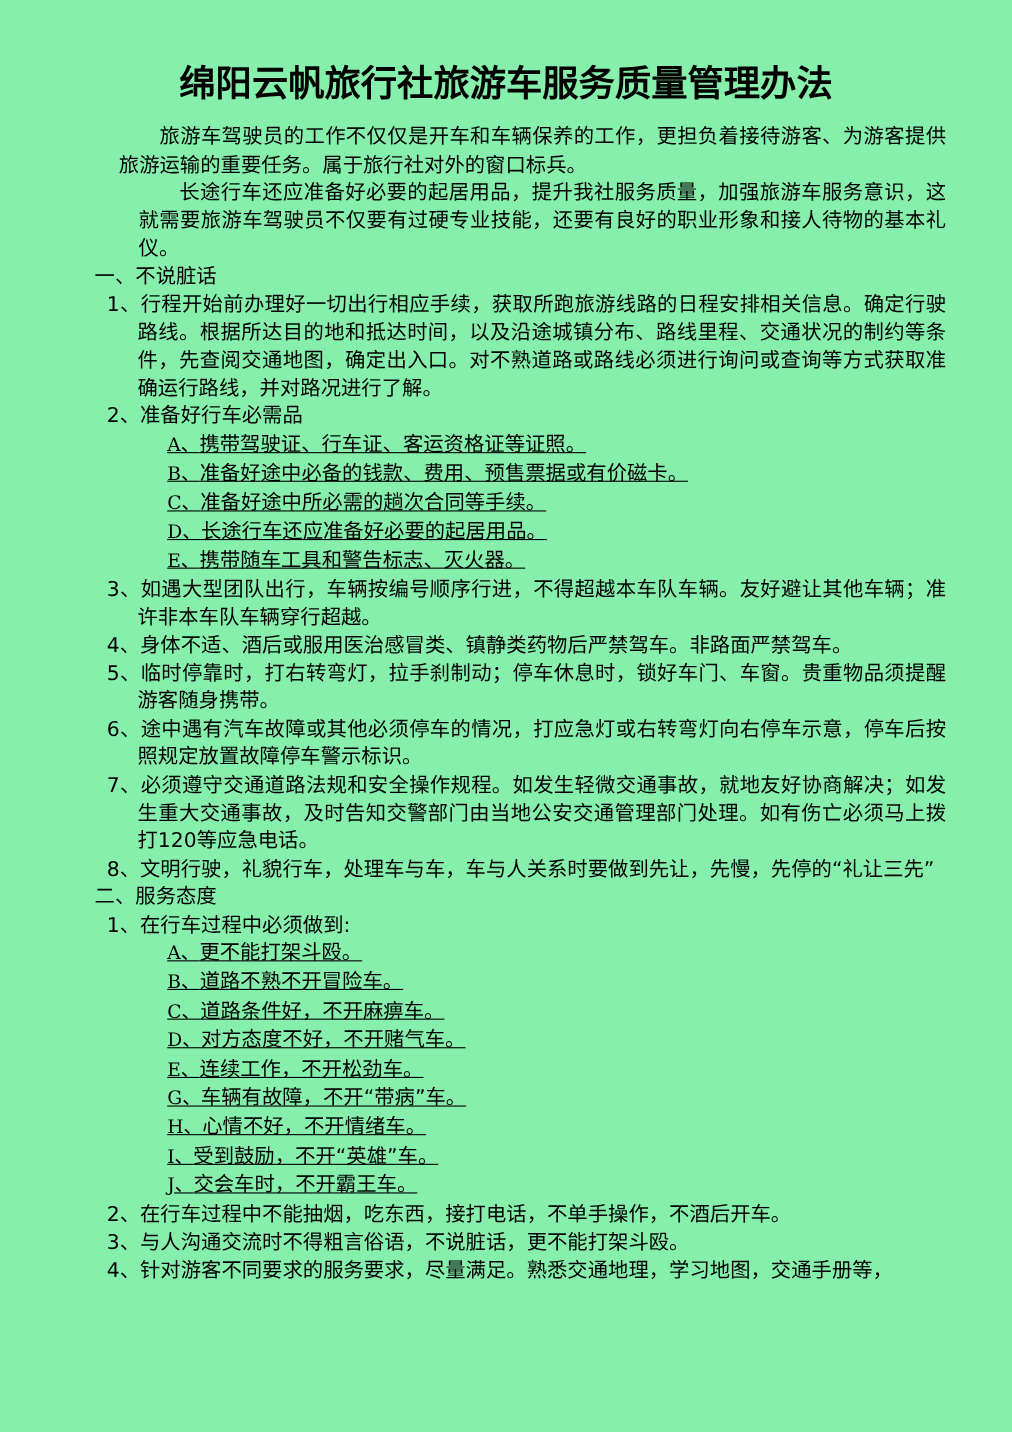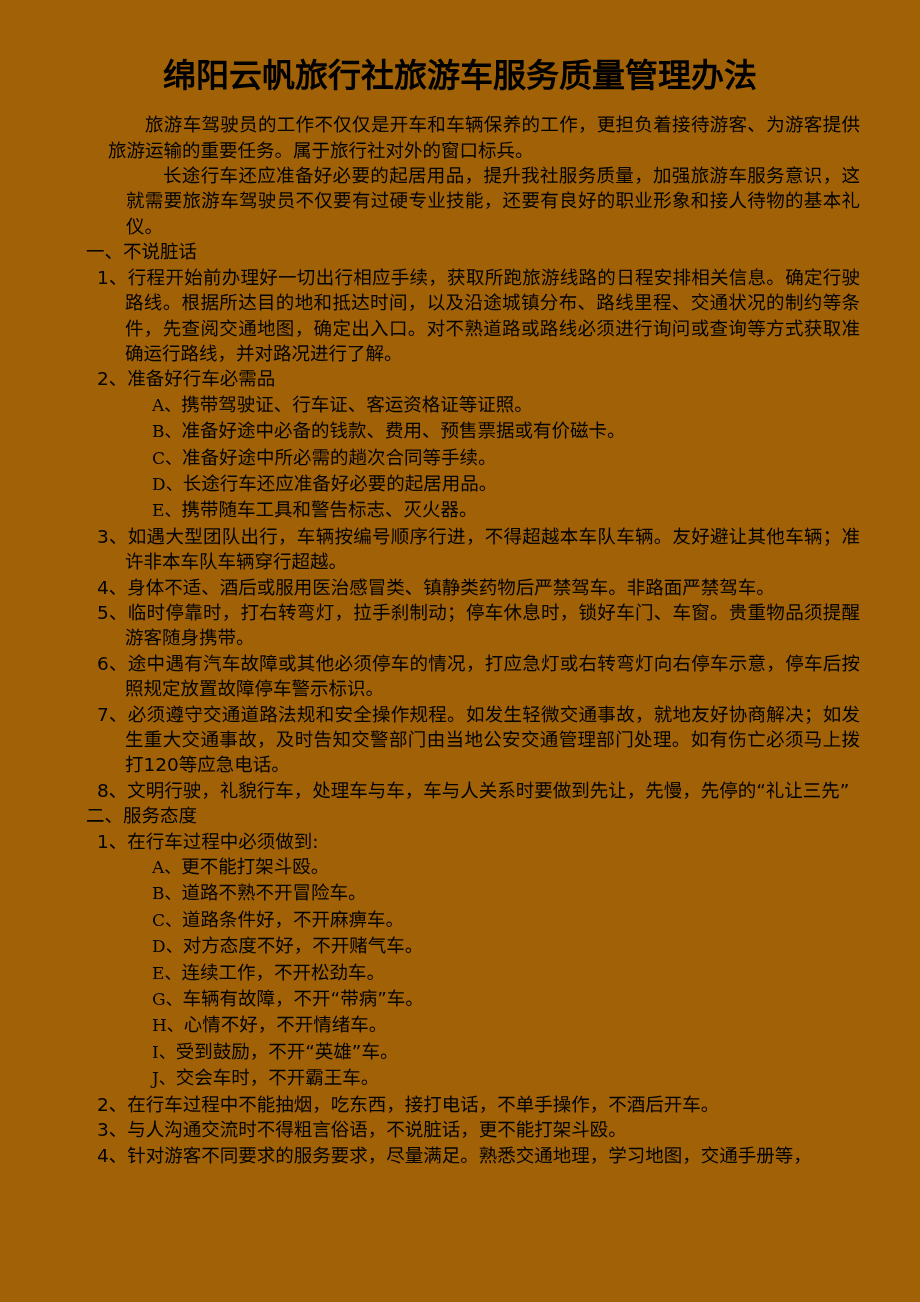--- a/index.html
+++ b/index.html
@@ -13,21 +13,21 @@
     height: 1302px;
     overflow: hidden;
     font-family: "DejaVu Sans", "Liberation Sans", sans-serif;
     color: #000000;
     -webkit-font-smoothing: none;
   }
   .page {
     position: relative;
     width: 920px;
     height: 1302px;
-    background: #a16207;
+    background: #86efac;
     box-sizing: border-box;
     padding: 0;
   }
   .doc-title {
     font-size: 33px;
     font-weight: bold;
     text-align: center;
     line-height: 1.25;
     margin: 0;
     padding: 55px 60px 0 60px;
@@ -74,20 +74,21 @@
   
   .lvl2 {
     padding-left: 65px;
     text-indent: -28px;
     padding-right: 0px;
   }
   
   .lvl3 {
     padding-left: 118px;
     text-indent: -26px;
+    text-decoration: underline;
   }
   .num {
     white-space: nowrap;
   }
   .latin {
     font-family: "DejaVu Serif", "Liberation Serif", serif;
     font-size: 17px;
   }
 </style>
 </head>

